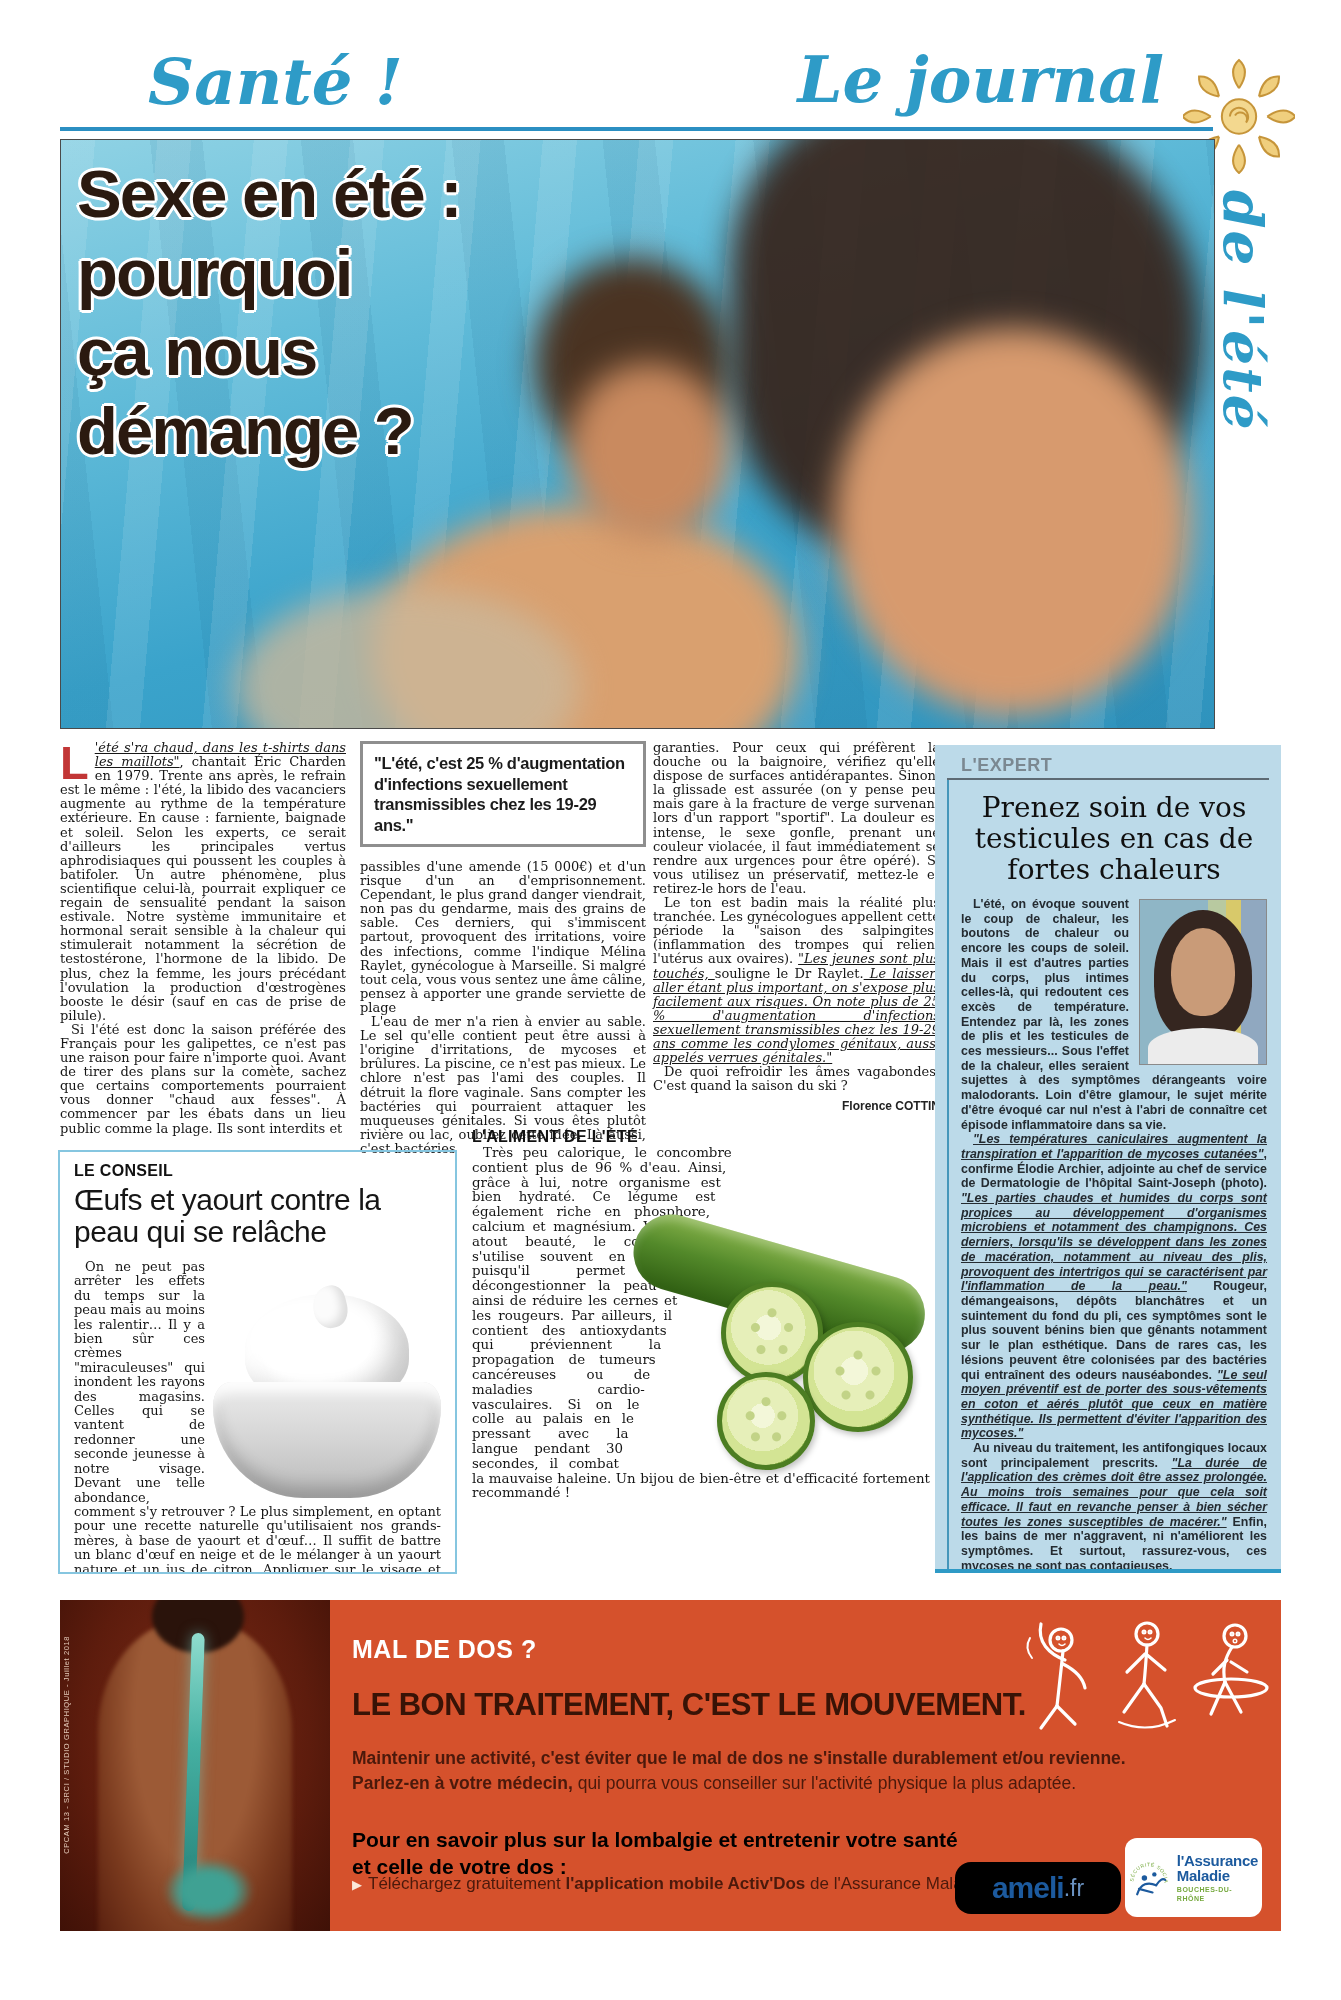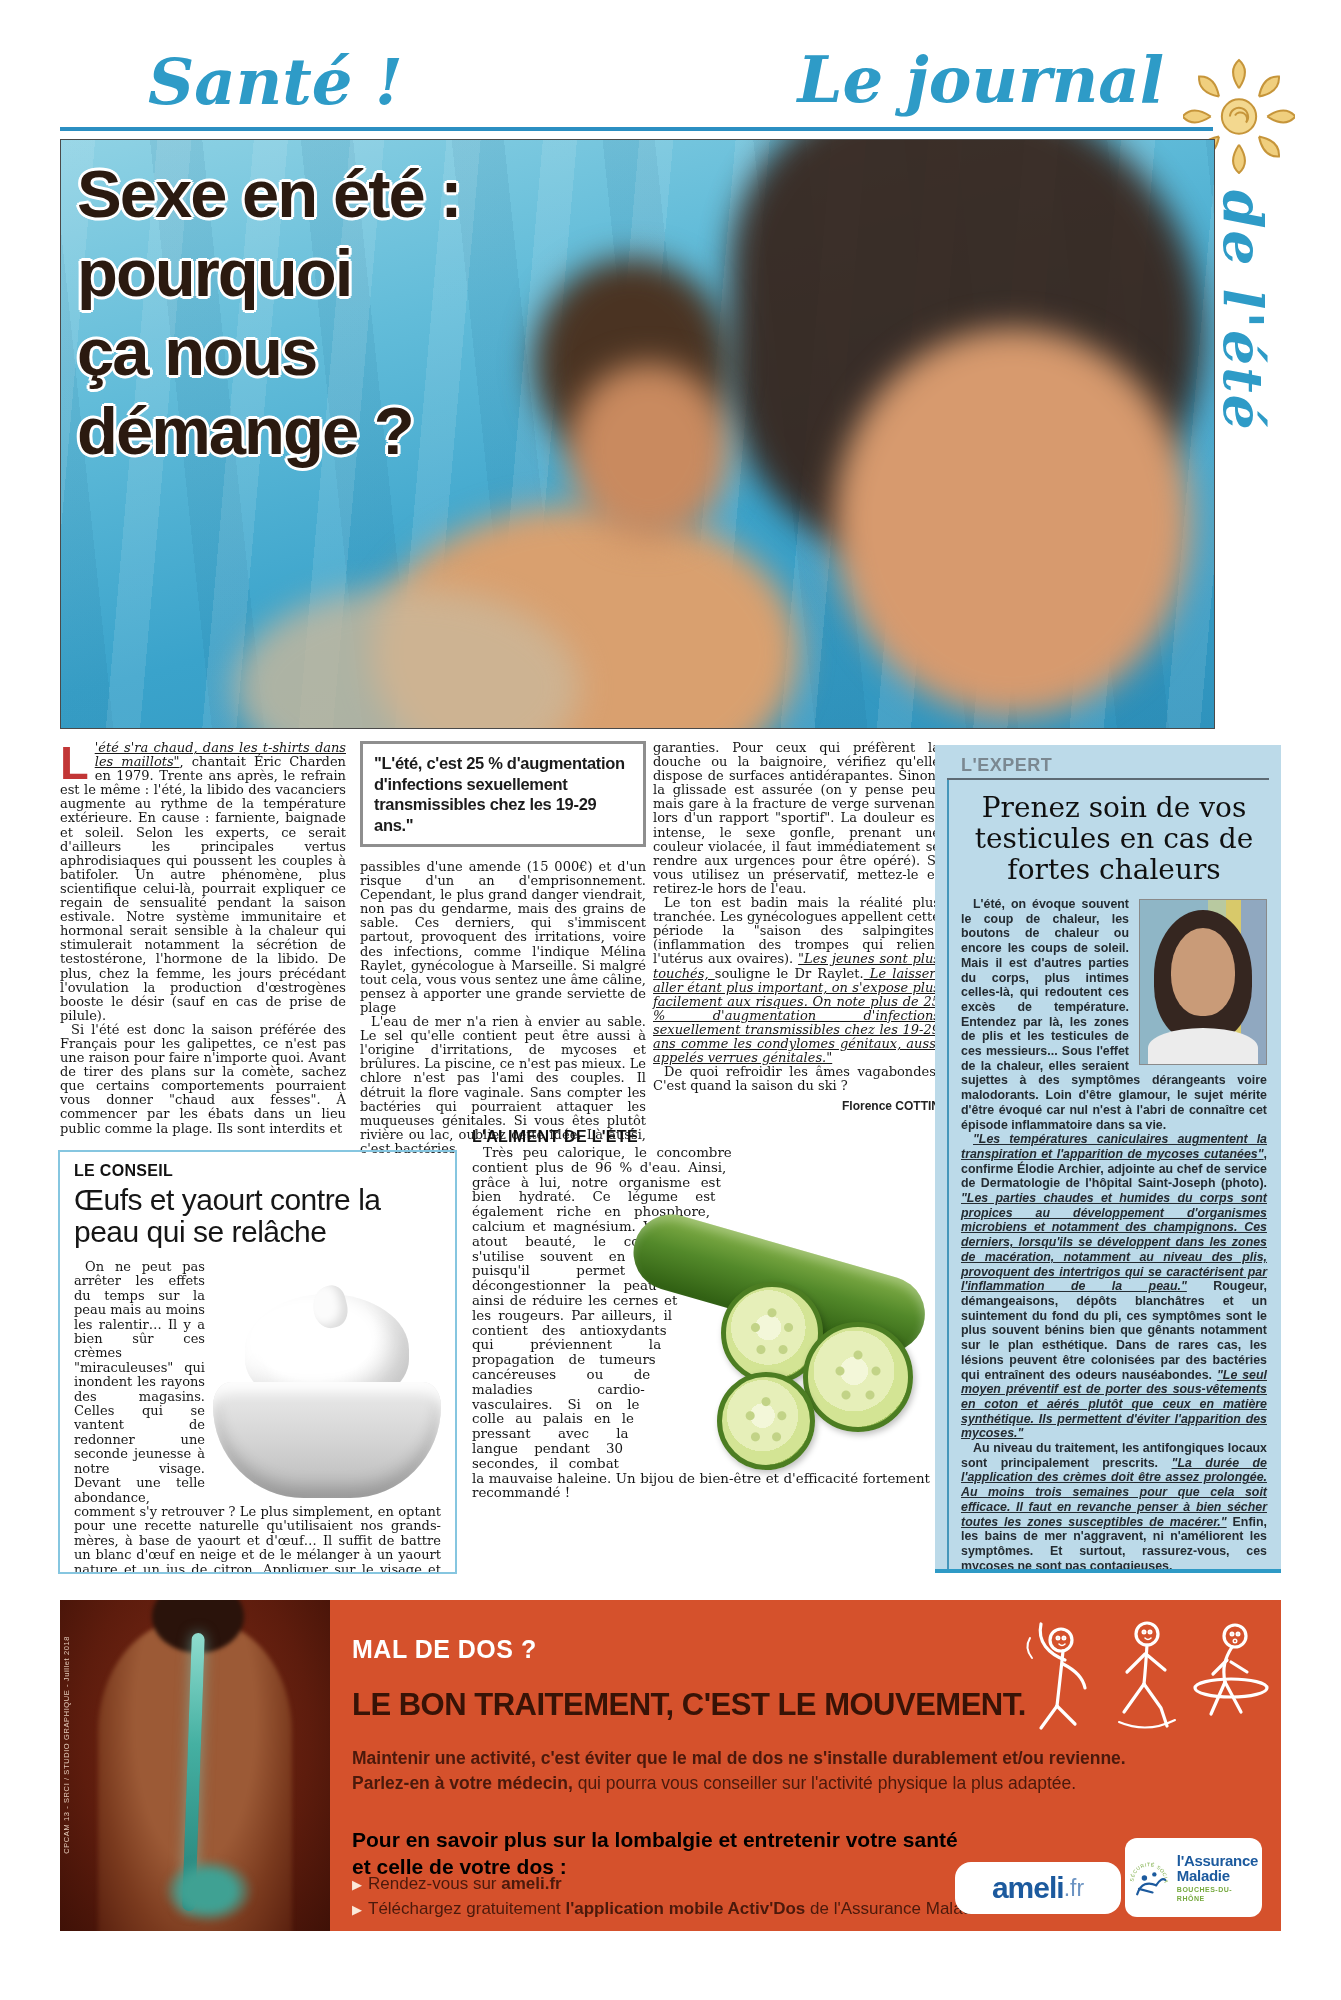--- a/index.html
+++ b/index.html
@@ -127,21 +127,21 @@
      font:7.5px/9px "Liberation Sans",sans-serif;color:#f0d9c8;letter-spacing:.6px;opacity:.9;}
   .ad-q{position:absolute;left:292px;top:36px;font:bold 25px/26px "Liberation Sans",sans-serif;
      color:#fff;letter-spacing:.5px;}
   .ad-h{position:absolute;left:292px;top:88px;font:bold 31px/33px "Liberation Sans",sans-serif;
      color:#381306;letter-spacing:-.5px;}
   .ad-p{position:absolute;left:292px;top:146px;font:17.5px/25px "Liberation Sans",sans-serif;color:#4b190b;}
   .ad-more{position:absolute;left:292px;top:226px;font:bold 21px/27px "Liberation Sans",sans-serif;color:#000000;}
   .ad-bullets{position:absolute;left:292px;top:272px;font:17px/24px "Liberation Sans",sans-serif;color:#4b190b;}
   .ad-bullets .tri{color:#fbe9da;font-size:13px;margin-right:6px;}
   .figures{position:absolute;right:12px;top:16px;}
-  .ameli-box{position:absolute;left:895px;top:262px;width:166px;height:52px;background:#ffffff;
+  .ameli-box{position:absolute;left:895px;top:262px;width:166px;height:52px;background:#000000;
      border-radius:16px;display:flex;align-items:center;justify-content:center;}
   .ameli-name{font:bold 30px/30px "Liberation Sans",sans-serif;color:#1c5a9e;letter-spacing:-1px;}
   .ameli-tld{font:400 23px/23px "Liberation Sans",sans-serif;color:#6b93c2;}
   .assur-box{position:absolute;left:1065px;top:238px;width:137px;height:79px;background:#fff;
      border-radius:12px;display:flex;align-items:center;padding:2px 4px;box-sizing:border-box;}
   .assur-text{margin-left:8px;}
   .assur-name{font:bold 15px/15px "Liberation Sans",sans-serif;color:#1c5a9e;letter-spacing:-.3px;}
   .assur-region{font:bold 7px/9px "Liberation Sans",sans-serif;color:#76a93e;letter-spacing:.5px;margin-top:2px;}
 </style>
 </head>
@@ -301,21 +301,20 @@
     <div class="ad-h">LE BON TRAITEMENT, C'EST LE MOUVEMENT.</div>
     <div class="ad-p">
       <div><span class="b">Maintenir une activité, c'est éviter que le mal de dos ne s'installe durablement et/ou revienne.</span></div>
       <div><span class="b">Parlez-en à votre médecin,</span><span> qui pourra vous conseiller sur l'activité physique la plus adaptée.</span></div>
     </div>
     <div class="ad-more">
       <div>Pour en savoir plus sur la lombalgie et entretenir votre santé</div>
       <div>et celle de votre dos :</div>
     </div>
     <div class="ad-bullets">
-      <div><span class="tri">▶</span><span><span>Rendez-vous sur </span><span class="b">ameli.fr</span></span></div>
       <div><span class="tri">▶</span><span><span>Téléchargez gratuitement </span><span class="b">l'application mobile Activ'Dos</span><span> de l'Assurance Maladie</span></span></div>
     </div>
     <div class="ameli-box">
       <span class="ameli-name">ameli</span>
         <span class="ameli-tld">.fr</span>
     </div>
     <div class="assur-box">
       <svg width="44" height="52" viewBox="0 0 44 52">
         <path id="arcp" d="M5,30 A17,17 0 0 1 39,30" fill="none"></path>
         <text font-size="5.5" fill="#76a93e" font-family="Liberation Sans, sans-serif" letter-spacing="0.6"><textPath href="#arcp">SÉCURITÉ SOCIALE</textPath></text>

